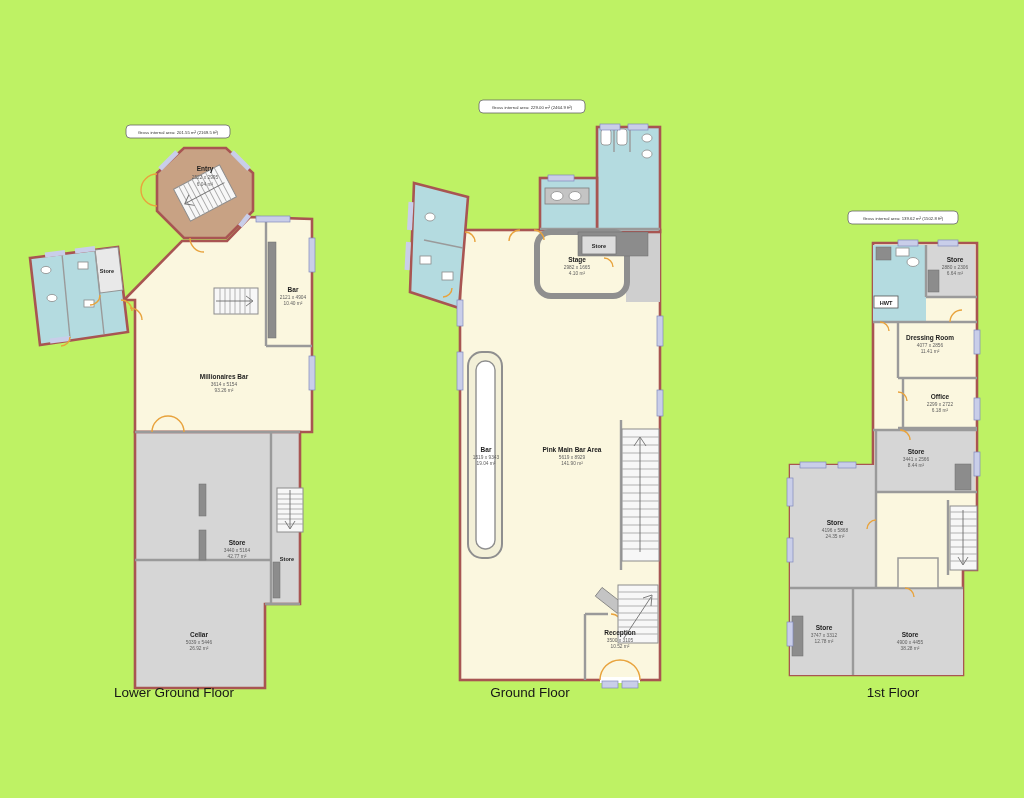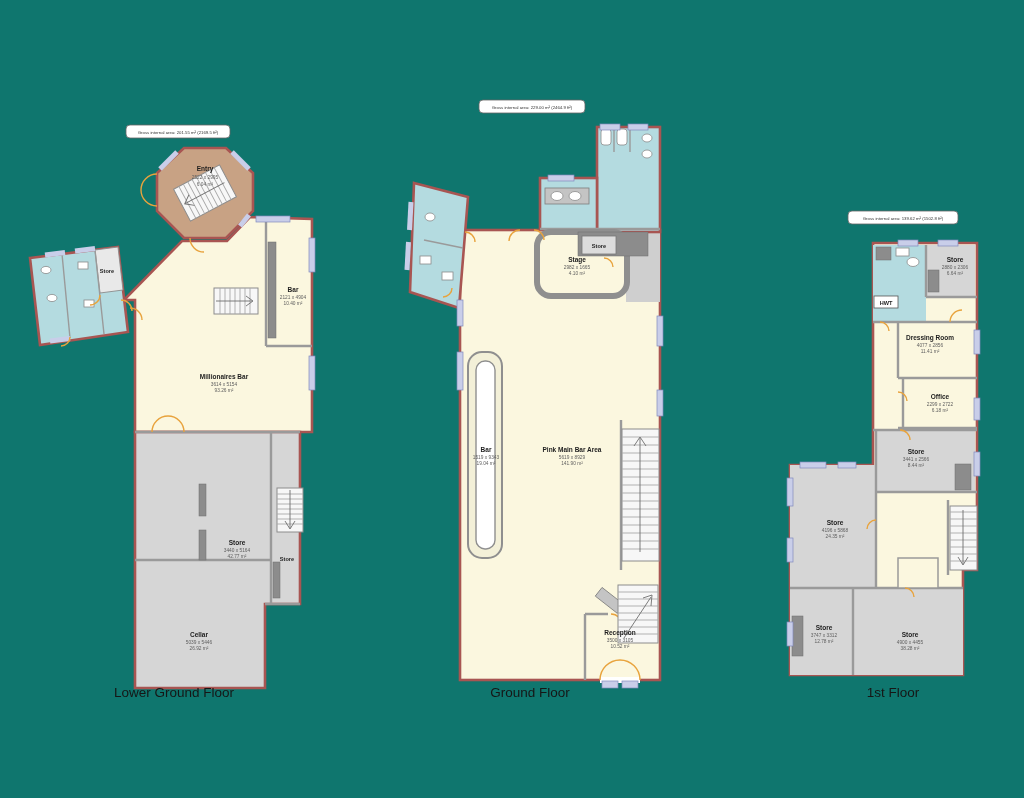--- a/index.html
+++ b/index.html
@@ -1,16 +1,16 @@
 <!DOCTYPE html>
 <html><head>
 <meta charset="utf-8">
 <style>
   html,body{margin:0;padding:0;background:#fff;}
-  #canvas{position:relative;width:1024px;height:798px;background:#0f766e;overflow:hidden;
+  #canvas{position:relative;width:1024px;height:798px;background:#bef264;overflow:hidden;
           font-family:"Liberation Sans",sans-serif;}
   svg{position:absolute;left:0;top:0;}
   .ext{stroke:#a85552;stroke-width:2.6;stroke-linejoin:miter;}
   .int{stroke:#9a9a9a;stroke-width:2.4;fill:none;}
   .int-thin{stroke:#9a9a9a;stroke-width:1.4;fill:none;}
   .dark{fill:#8c8c8c;stroke:#6e6e6e;stroke-width:.5;}
   .counter{fill:#c4c4c4;stroke:#7d7d7d;stroke-width:.8;}
   .fixture{fill:#ffffff;stroke:#8b8b8b;stroke-width:.8;}
   .win{fill:#c9cee9;stroke:#8189be;stroke-width:.7;}
   .winline{stroke:#c9cee9;stroke-width:5;fill:none;}

